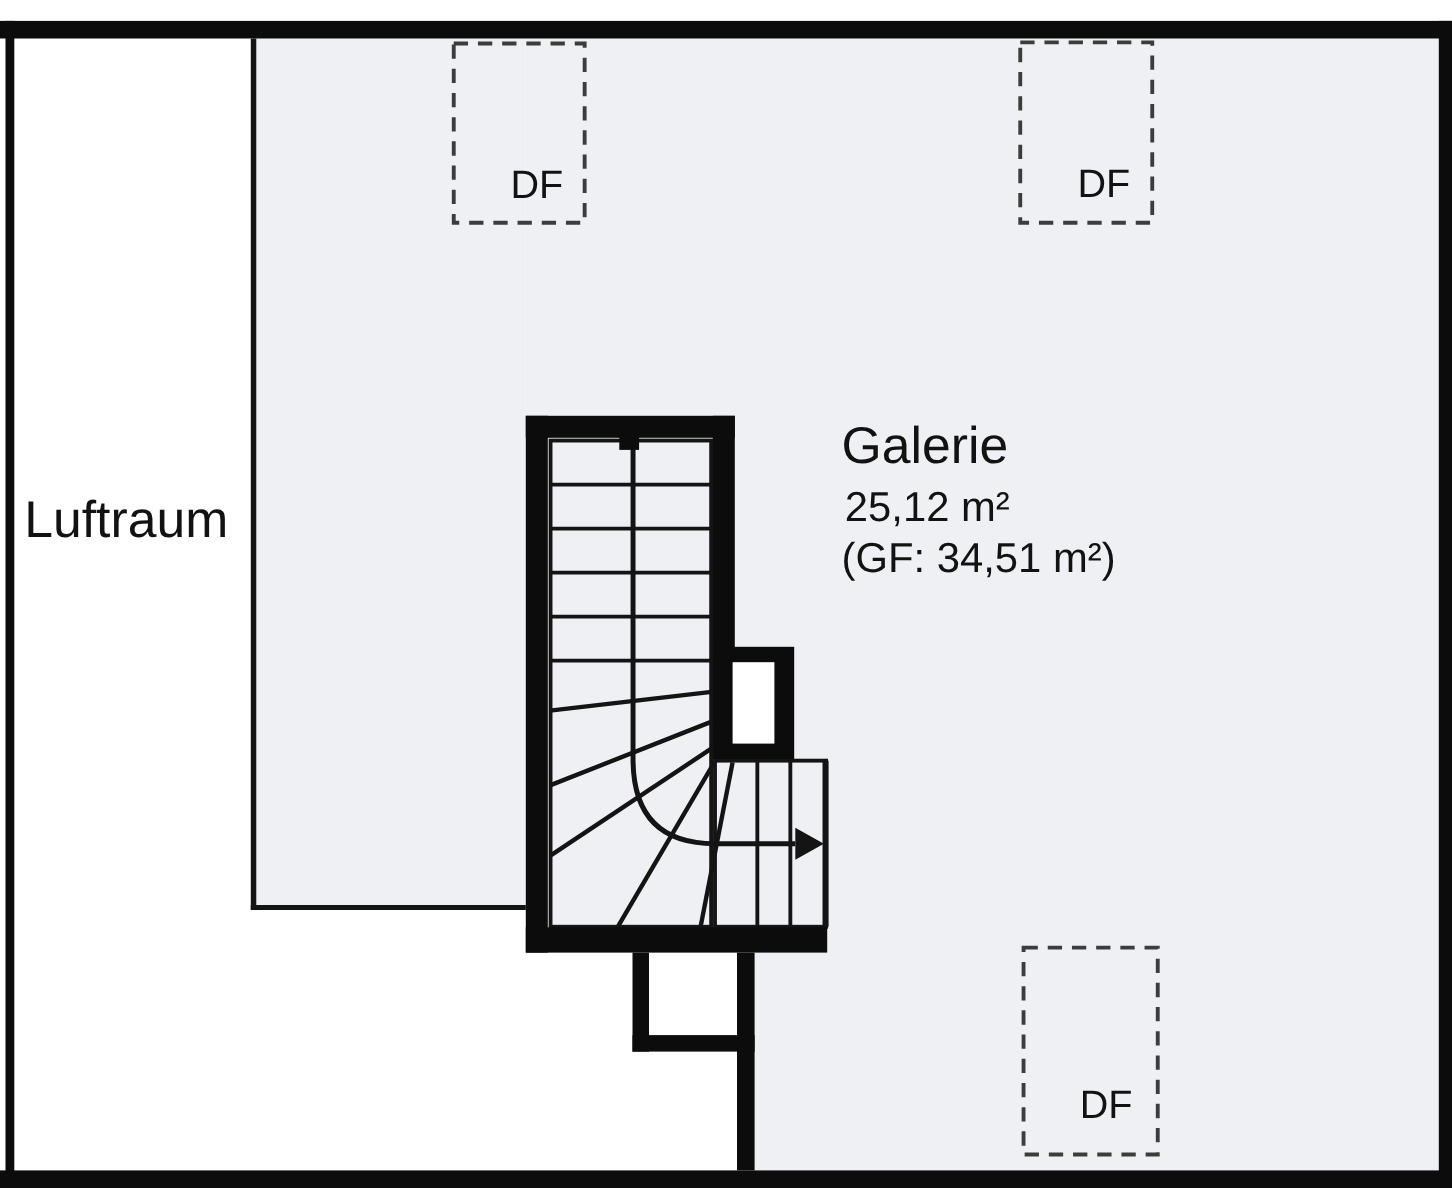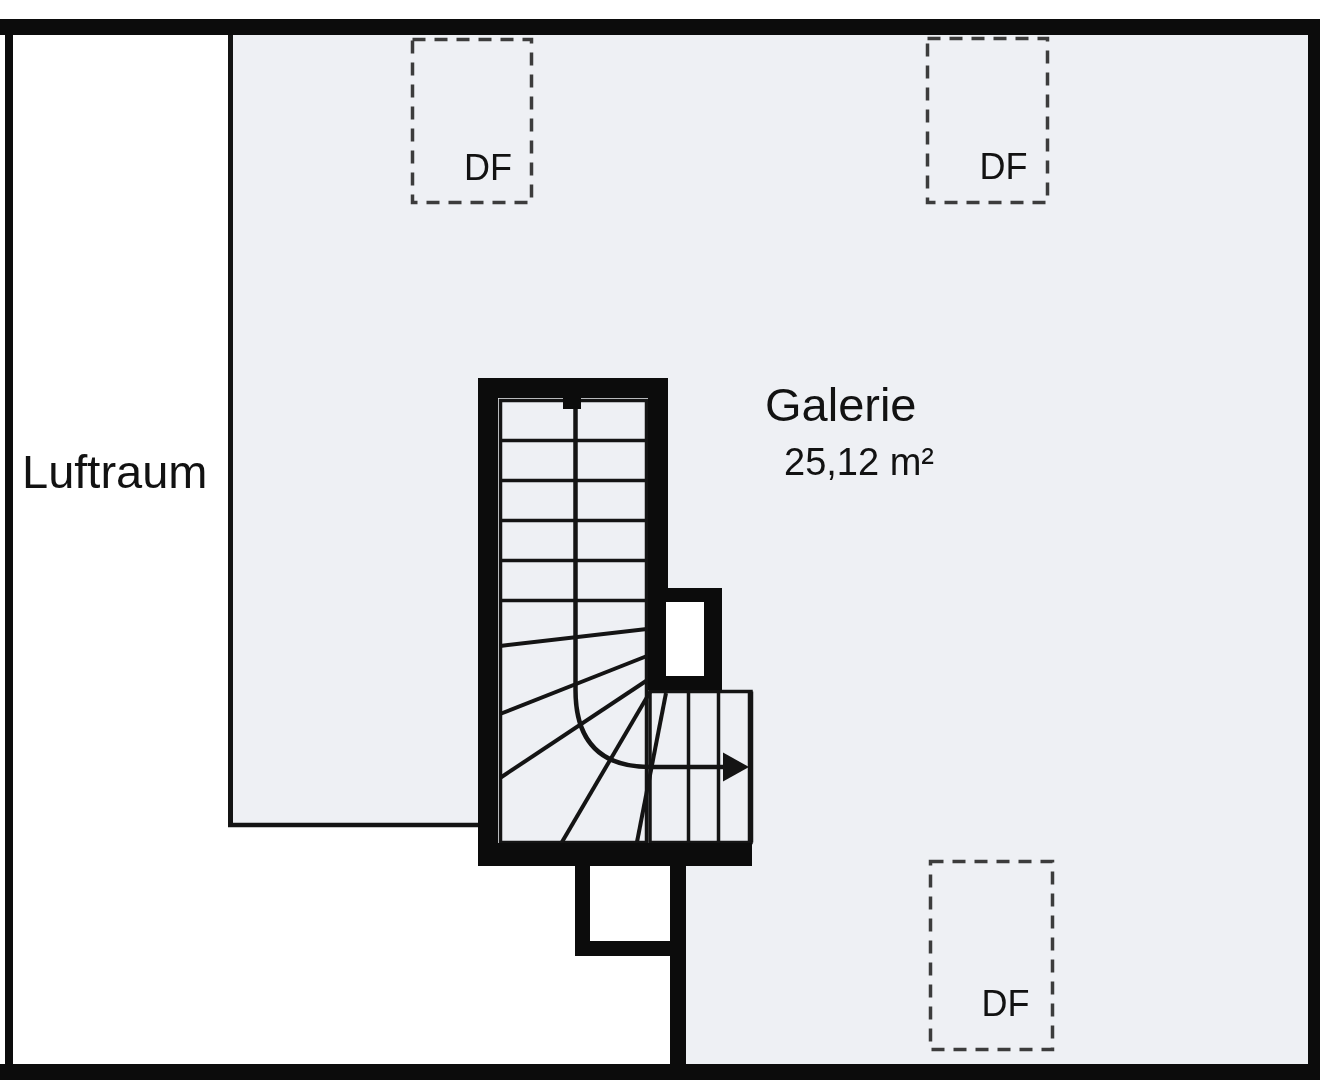--- a/index.html
+++ b/index.html
@@ -21,21 +21,21 @@
   #frame-top{left:0;top:19px;width:1320px;height:16px;}
   #frame-bottom{left:0;top:1064px;width:1320px;height:16px;}
   #frame-left{left:5px;top:19px;width:8px;height:1061px;}
   #frame-right{left:1308px;top:19px;width:12px;height:1061px;}
   
   #plan-svg{left:0;top:0;width:1320px;height:1080px;}
   
   .room-label{position:absolute;line-height:1;white-space:nowrap;}
   #luftraum-label{left:22px;top:448px;font-size:47px;}
   #galerie-label{left:765px;top:381px;font-size:47px;}
-  #galerie-area-label{left:768px;top:443px;font-size:38px;margin-left:16px;}
+  #galerie-area-label{left:768px;top:443px;font-size:38px;}
   #galerie-gf-label{left:765px;top:489px;font-size:38px;}
   .df-label{position:absolute;font-size:36px;line-height:1;text-align:center;}
   #df-label-1{left:412px;top:150px;width:120px;padding-left:16px;}
   #df-label-2{left:927px;top:149px;width:121px;padding-left:16px;}
   #df-label-3{left:930px;top:986px;width:123px;padding-left:14px;}
 </style>
 </head>
 <body>
 
 <div id="plan-canvas">
@@ -102,18 +102,19 @@
   </svg>
 
   <div class="abs frame" id="frame-top"></div>
   <div class="abs frame" id="frame-bottom"></div>
   <div class="abs frame" id="frame-left"></div>
   <div class="abs frame" id="frame-right"></div>
 
   <div class="room-label" id="luftraum-label">Luftraum</div>
   <div class="room-label" id="galerie-label">Galerie</div>
   <div class="room-label" id="galerie-area-label">25,12 m²</div>
+  <div class="room-label" id="galerie-gf-label">(GF: 34,51 m²)</div>
 
   <div class="df-label" id="df-label-1">DF</div>
   <div class="df-label" id="df-label-2">DF</div>
   <div class="df-label" id="df-label-3">DF</div>
 
 </div>
 
 </body></html>

